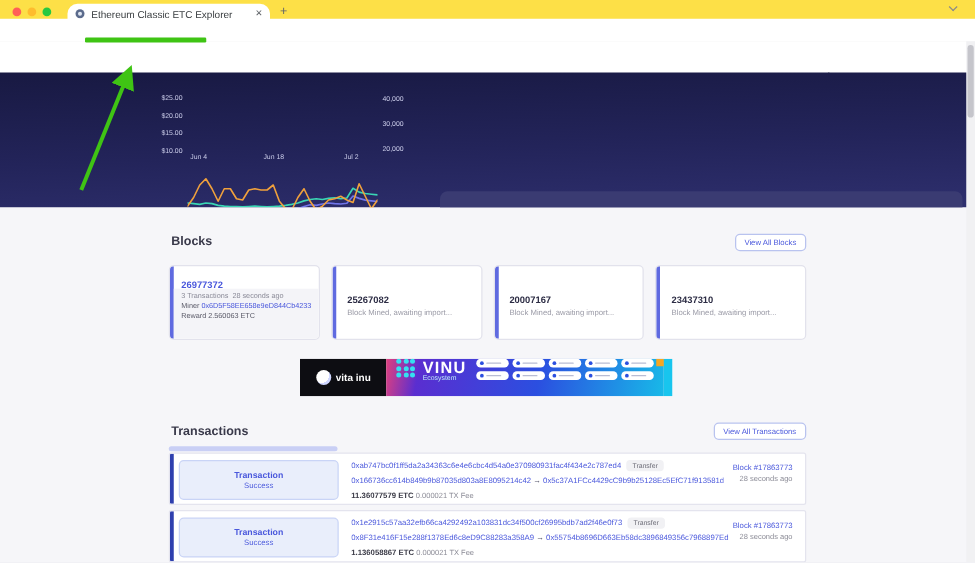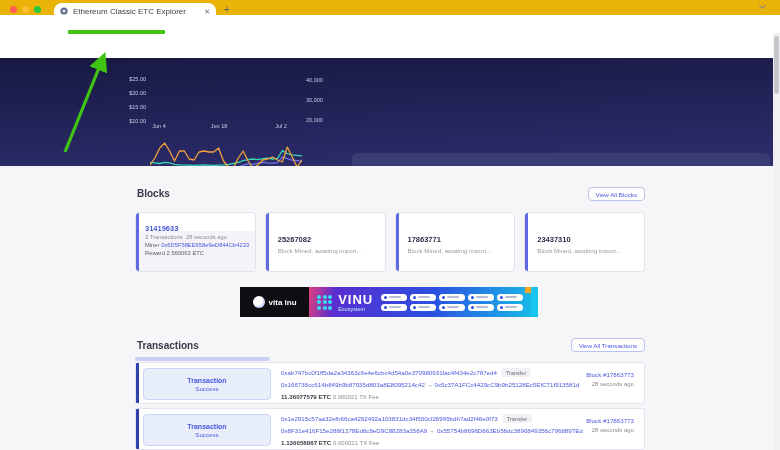--- a/index.html
+++ b/index.html
@@ -1,19 +1,19 @@
 <!DOCTYPE html>
 <html><head>
 <meta charset="utf-8">
 <style>
   html,body{margin:0;padding:0;background:#e8eaed;font-family:"Liberation Sans","DejaVu Sans",sans-serif;}
   #screen{position:relative;width:780px;height:450px;overflow:hidden;background:#fff;}
   .abs{position:absolute;}
   
-  #tabstrip{left:0;top:0;width:780px;height:15px;background:#eab308;}
+  #tabstrip{left:0;top:0;width:780px;height:15px;background:#fde047;}
   .tdot{width:7px;height:7px;border-radius:50%;top:6px;}
   #tab{left:54px;top:3px;width:162px;height:16px;background:#fff;border-radius:8px 8px 0 0;display:flex;align-items:center;padding:0 6px;box-sizing:border-box;}
   #tab-title{font-size:8px;color:#3c4043;white-space:nowrap;overflow:hidden;flex:1;margin:0 5px;}
   .chrome-ico{color:#5f6368;font-size:9px;line-height:1;}
   #urlrow{left:0;top:19px;width:780px;height:14px;background:#fff;border-bottom:1px solid #e6e8ea;}
   #urlpill{left:66px;top:21px;width:560px;height:10px;background:#f1f3f4;border-radius:6px;display:flex;align-items:center;padding:0 6px;box-sizing:border-box;}
   #urlpill .host{font-size:7.5px;color:#202124;font-weight:bold;}
   #urlpill .path{font-size:7.5px;color:#5f6368;}
   .lock{width:5px;height:4px;border:1px solid #5f6368;border-radius:1px;position:relative;margin-right:4px;margin-top:2px;}
   .lock:before{content:"";position:absolute;left:0.5px;top:-3px;width:3px;height:3px;border:1px solid #5f6368;border-bottom:none;border-radius:3px 3px 0 0;}
@@ -64,21 +64,21 @@
   .bnum{font-size:7.5px;font-weight:bold;color:#2c2c44;}
   .bstatus{font-size:6.2px;color:#9a9aa6;margin-top:3px;}
   .bdetail{position:absolute;left:3px;right:0;top:18px;bottom:0;background:#f4f4f8;padding:3px 6px;font-size:5.8px;color:#8b8b98;}
   .bdetail .lnk{color:#4a58dc;}
   .bdetail .dk{color:#5a5a68;}
   
   #ad{left:240px;top:121px;width:298px;height:30px;display:flex;overflow:hidden;position:absolute;}
   #ad-left{width:72px;background:#0d0d12;display:flex;align-items:center;justify-content:center;gap:4px;}
   #ad-left .brand{color:#fff;font-size:8px;font-weight:bold;}
   .dogcircle{width:12px;height:12px;border-radius:50%;background:radial-gradient(circle at 35% 35%,#fff 0 55%,#cfd6ff 56% 100%);}
-  #ad-main{flex:1;background:linear-gradient(100deg,#e0407e 0%,#5a2ed0 12%,#2b4fe0 55%,#18b9e8 100%);display:flex;align-items:center;padding:0 8px;gap:6px;position:relative;}
+  #ad-main{flex:1;background:linear-gradient(100deg,#e0407e 0%,#5a2ed0 12%,#2b4fe0 55%,#18b9e8 100%);display:flex;align-items:flex-start;padding:0 8px;gap:6px;position:relative;}
   #vinu-dots{display:grid;grid-template-columns:repeat(3,4px);grid-gap:1.5px;}
   #vinu-dots i{width:4px;height:4px;border-radius:50%;background:#35e0f0;}
   #ad-title .t1{color:#fff;font-size:13px;font-weight:bold;letter-spacing:1px;line-height:1;}
   #ad-title .t2{color:#bfeef8;font-size:5.5px;}
   #pills{display:grid;grid-template-columns:repeat(5,26px);grid-gap:3px;margin-left:2px;}
   .pill{width:26px;height:7px;background:#fff;border-radius:3.5px;display:flex;align-items:center;padding:0 3px;gap:2px;box-sizing:border-box;}
   .pill i{width:3px;height:3px;border-radius:50%;background:#2b4fe0;flex:none;}
   .pill s{display:block;width:12px;height:1.5px;background:#b9bdd4;border-radius:1px;text-decoration:none;}
   #ad-strip{width:7px;background:#18c5ee;}
   #ad-close{position:absolute;right:0;top:0;width:6px;height:6px;background:#f5a623;}
@@ -246,38 +246,38 @@
     </div>
   </div>
 
   <div class="abs" id="page">
 
     <div class="h2" style="left:137px;top:22px">Blocks</div>
     <button class="viewall" style="right:135px;top:21px">View All Blocks</button>
 
     <div class="abs" id="blockcards">
       <div class="bcard">
-        <div style="padding:4px 0 0 9px"><span class="bnum-link">31419633</span></div>
+        <div style="padding:4px 0 0 9px"><span class="bnum-link">26977372</span></div>
         <div class="bdetail">
           <div><span>3 Transactions</span>&nbsp;&nbsp;<span>28 seconds ago</span></div>
           <div style="margin-top:2px;white-space:nowrap;overflow:hidden"><span class="dk">Miner</span> <span class="lnk">0x6D5F58EE658e9eD844Cb42337...</span></div>
           <div style="margin-top:2px"><span class="dk">Reward</span> <span class="dk">2.560063 ETC</span></div>
         </div>
       </div>
 
     <div class="bcard">
       <div style="padding:22px 0 0 12px">
         <div class="bnum">25267082</div>
         <div class="bstatus">Block Mined, awaiting import...</div>
       </div>
     </div>
 
     <div class="bcard">
       <div style="padding:22px 0 0 12px">
-        <div class="bnum">17863771</div>
+        <div class="bnum">20007167</div>
         <div class="bstatus">Block Mined, awaiting import...</div>
       </div>
     </div>
 
     <div class="bcard">
       <div style="padding:22px 0 0 12px">
         <div class="bnum">23437310</div>
         <div class="bstatus">Block Mined, awaiting import...</div>
       </div>
     </div>

